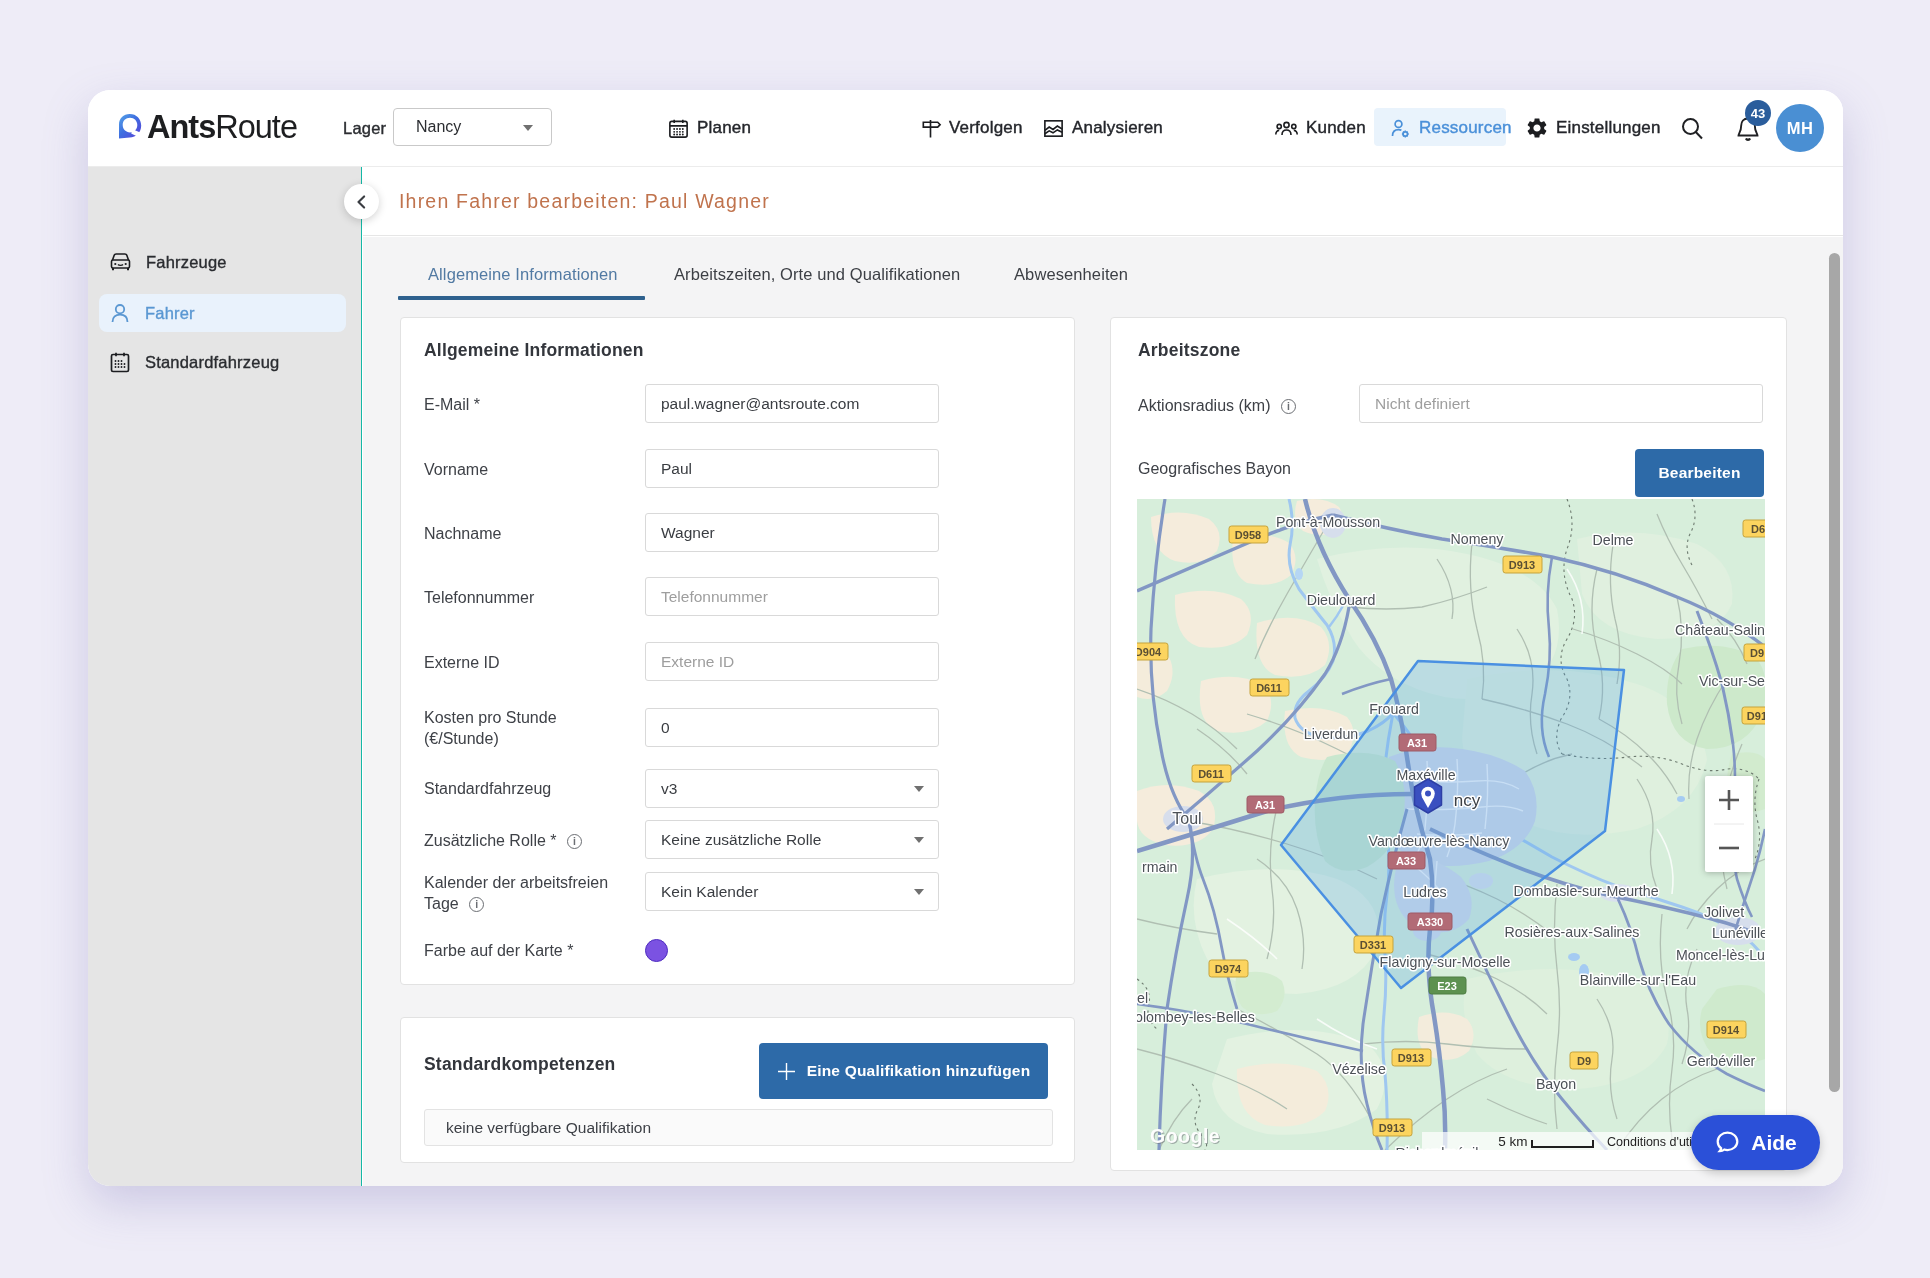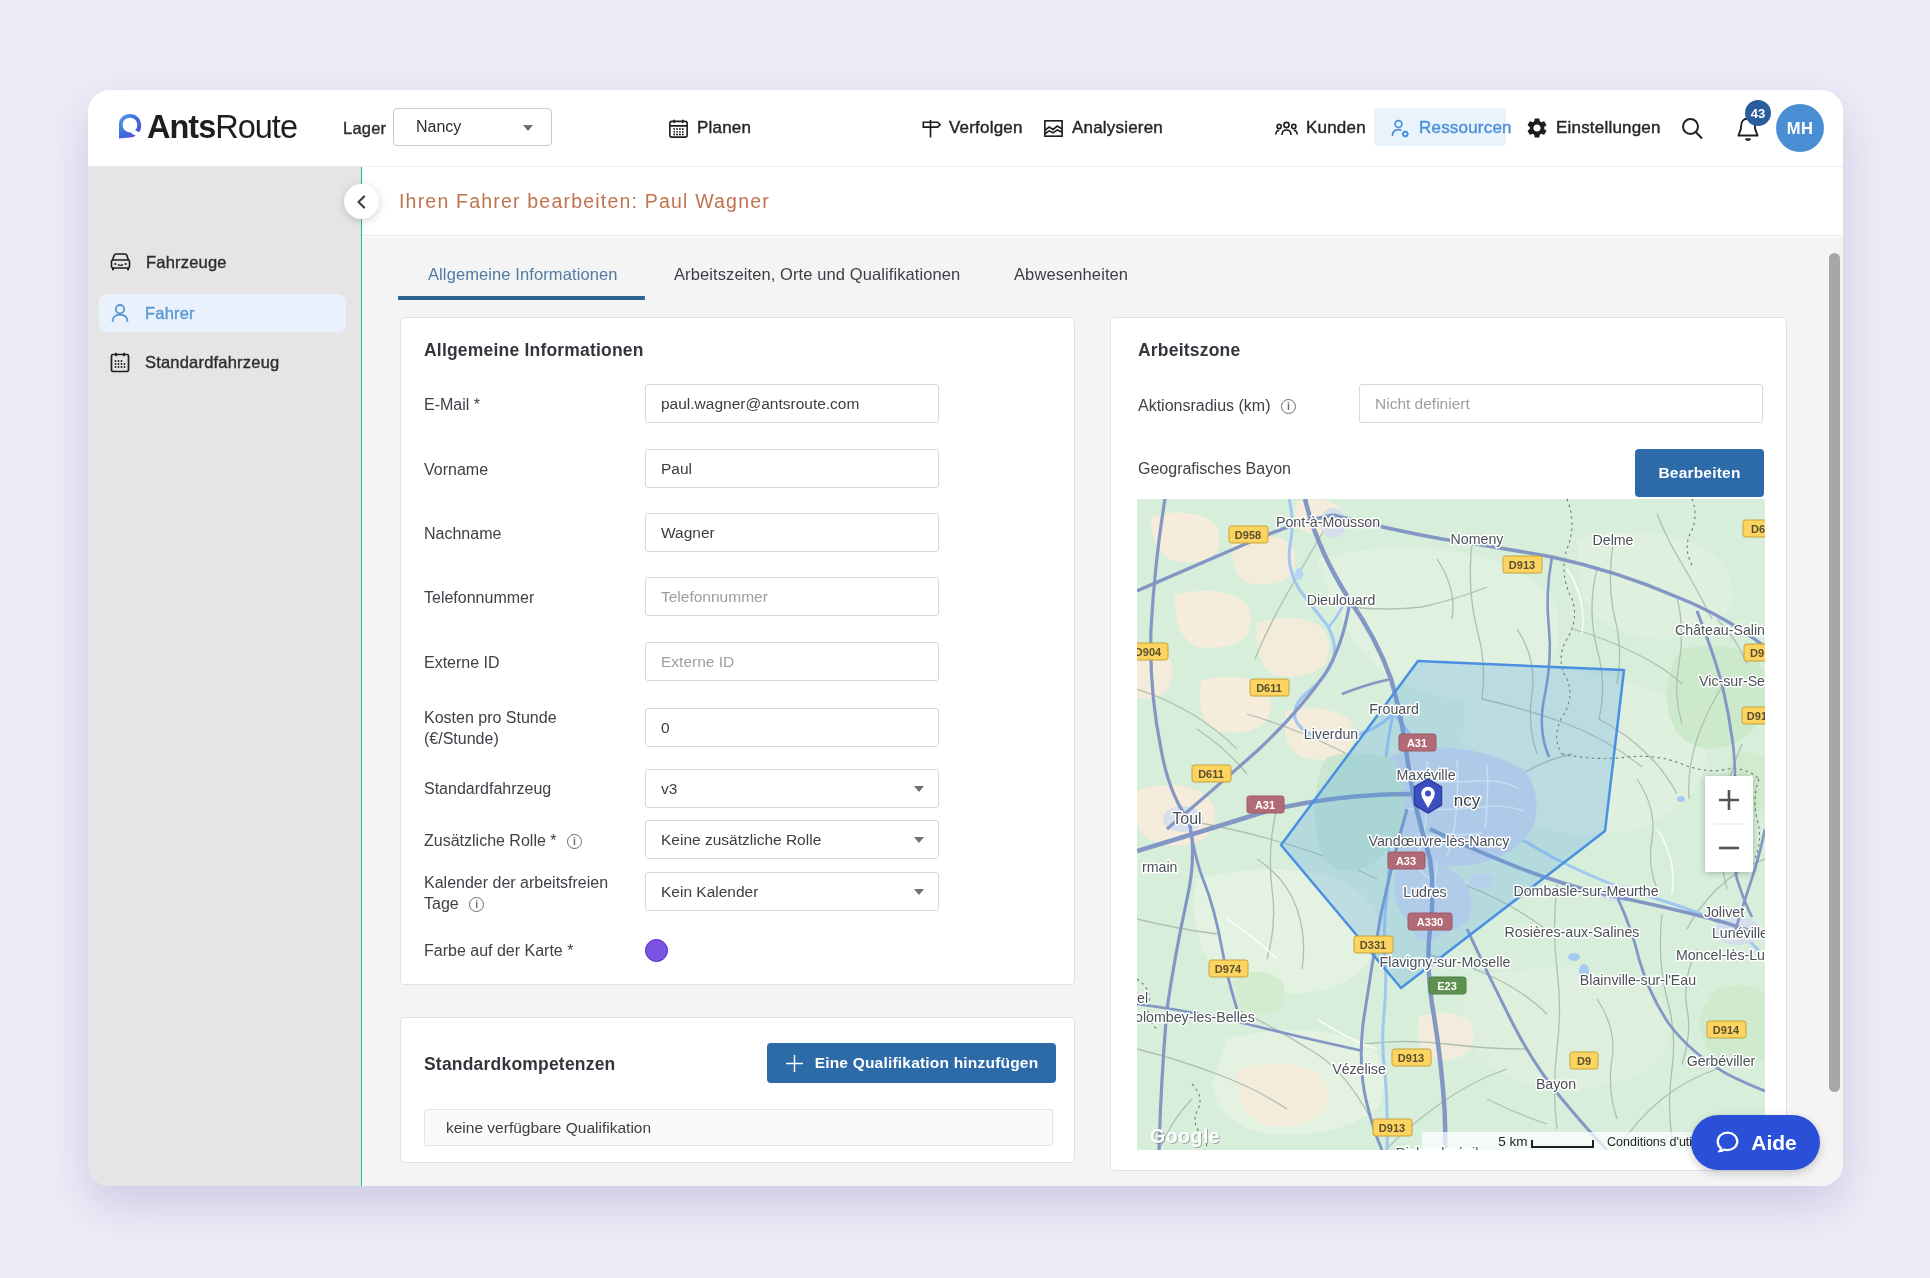--- a/index.html
+++ b/index.html
@@ -207,21 +207,21 @@
       <div class="finput" style="top:451px;">v3<span class="caret"></span></div>
       <div class="flabel" style="top:512px;">Zusätzliche Rolle * <span class="info">i</span></div>
       <div class="finput" style="top:502px;">Keine zusätzliche Rolle<span class="caret"></span></div>
       <div class="flabel" style="top:554px;">Kalender der arbeitsfreien<br>Tage <span class="info">i</span></div>
       <div class="finput" style="top:554px;">Kein Kalender<span class="caret"></span></div>
       <div class="flabel" style="top:622px;">Farbe auf der Karte *</div>
       <div style="position:absolute;left:244px;top:621px;width:23px;height:23px;border-radius:50%;background:#7b52e2;border:1px solid #4f2dc0;"></div>
     </div>
     <div id="compcard" class="card2" style="left:37px;top:780px;width:675px;height:146px;">
       <div class="ctitle" style="left:23px;top:36px;">Standardkompetenzen</div>
-      <div class="bluebtn" style="left:366px;top:25px;width:289px;height:40px;gap:11px;"><svg width="19" height="19" viewBox="0 0 19 19">
+      <div class="bluebtn" style="left:358px;top:25px;width:289px;height:56px;gap:11px;"><svg width="19" height="19" viewBox="0 0 19 19">
             <path d="M9.5 1 V18 M1 9.5 H18" stroke="#fff" stroke-width="1.4"></path>
           </svg>Eine Qualifikation hinzufügen</div>
       <div style="position:absolute;left:23px;top:91px;width:629px;height:37px;background:#fafafa;border:1px solid #e3e3e3;border-radius:3px;font-size:15.5px;color:#3c3f45;display:flex;align-items:center;padding-left:21px;">keine verfügbare Qualifikation</div>
     </div>
     <div id="arbpanel" class="card2" style="left:747px;top:80px;width:677px;height:854px;">
       <div class="ctitle" style="left:27px;top:22px;text-align:right;">Arbeitszone</div>
       <div class="flabel" style="left:27px;top:77px;">Aktionsradius (km) <span class="info">i</span></div>
       <div class="finput ph" style="left:248px;top:66px;width:404px;">Nicht definiert</div>
       <div class="flabel" style="left:27px;top:140px;">Geografisches Bayon</div>
       <div class="bluebtn" style="left:524px;top:131px;width:129px;height:48px;">Bearbeiten</div>

